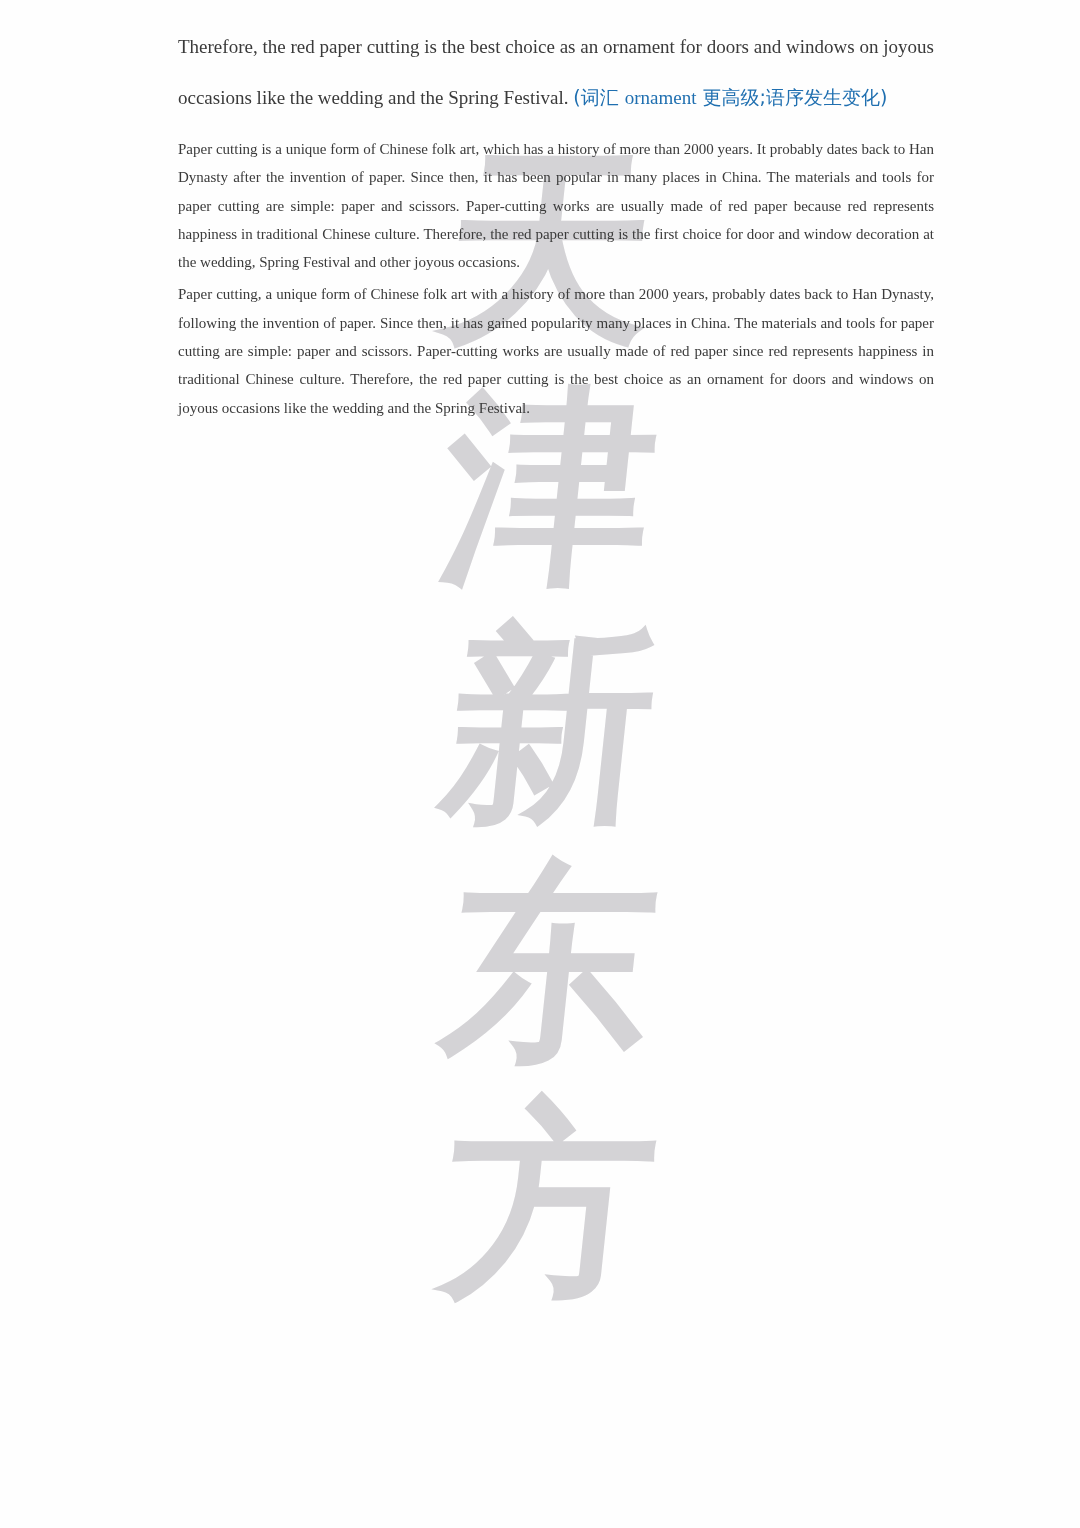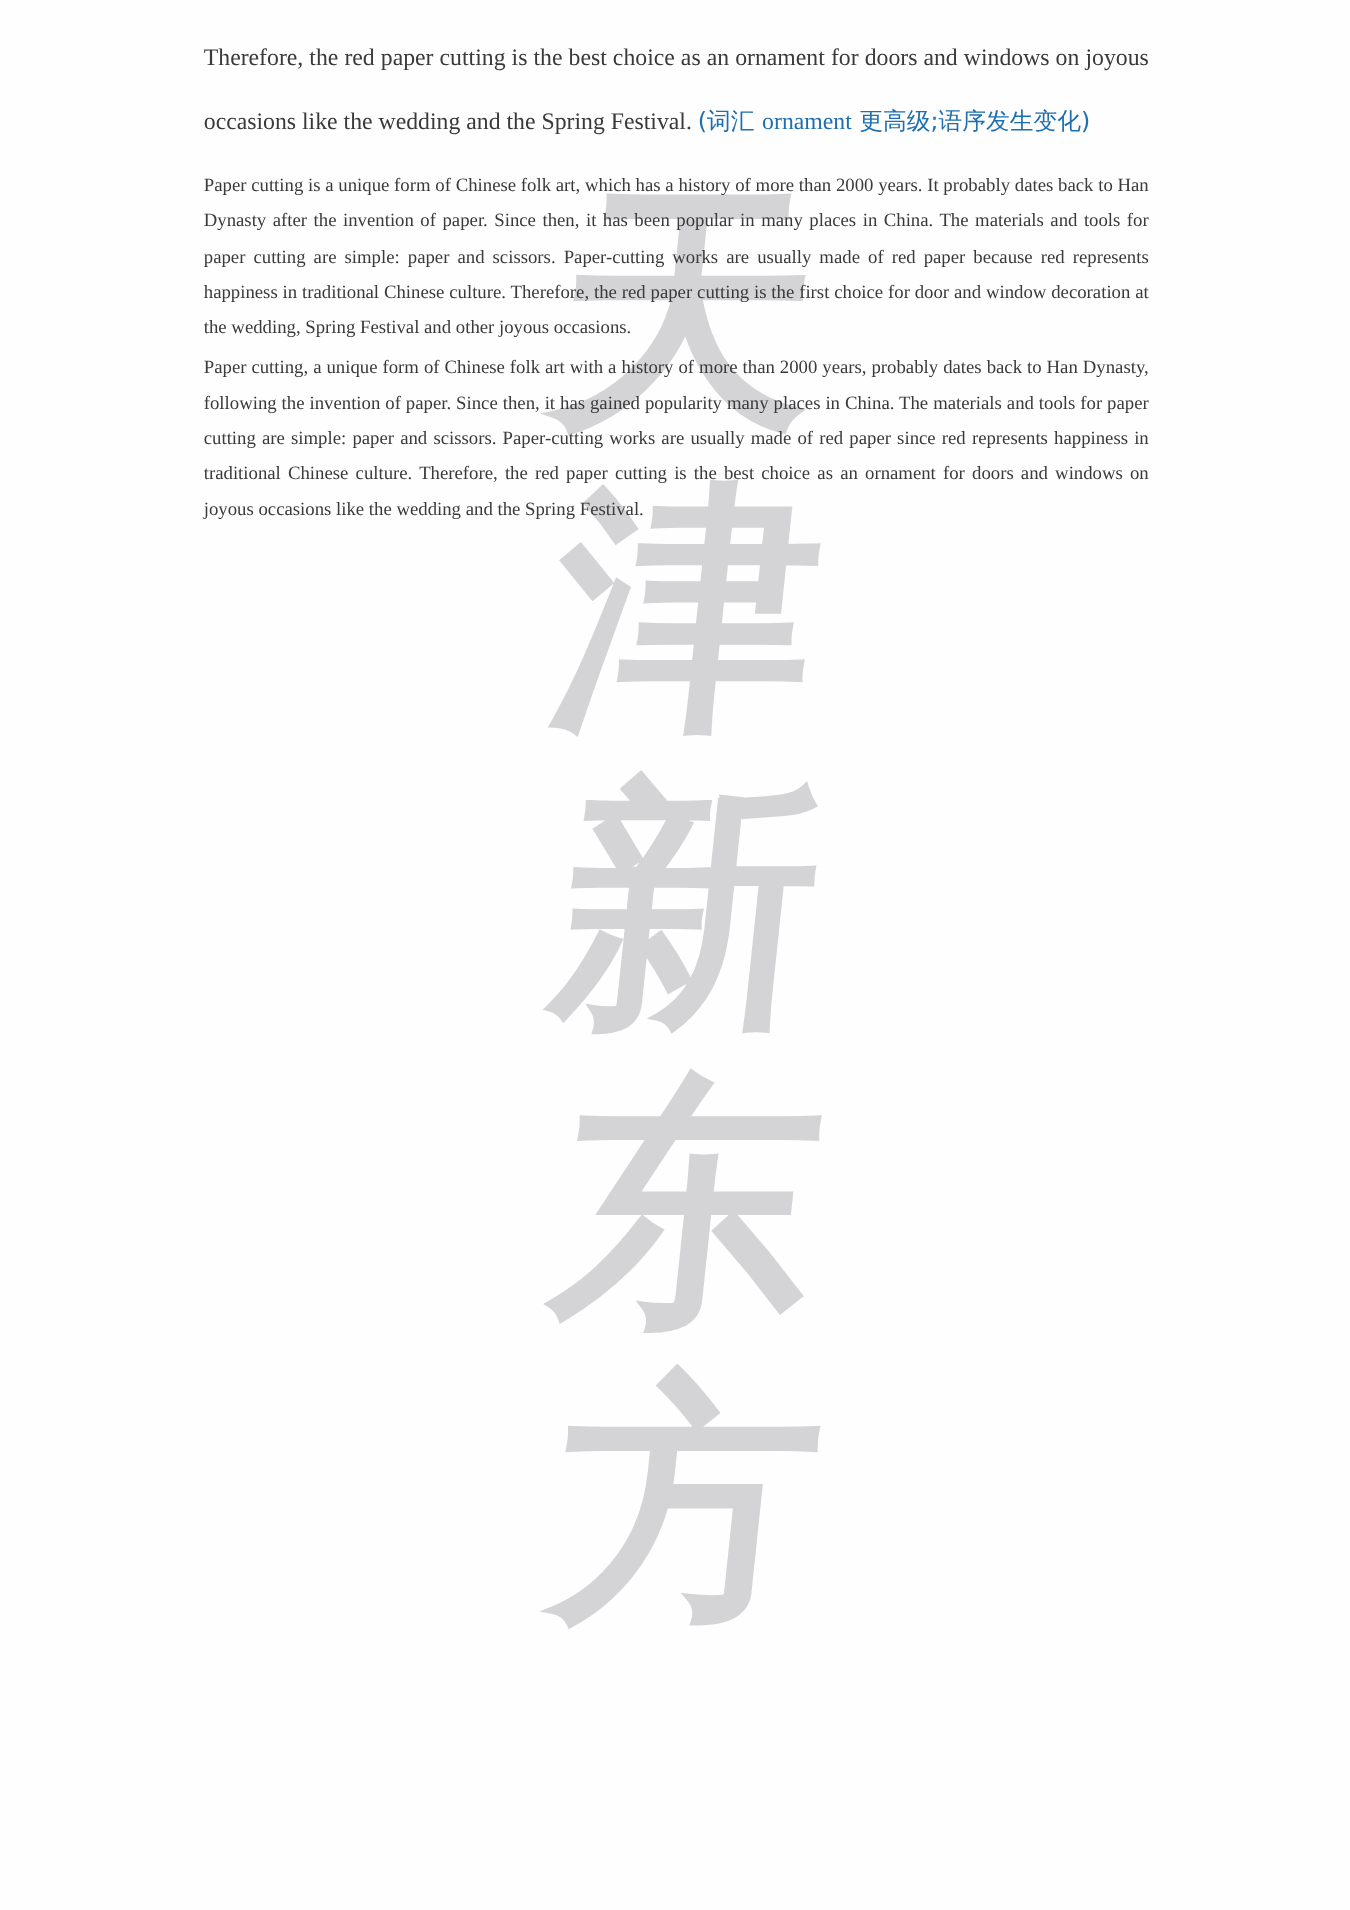--- a/index.html
+++ b/index.html
@@ -28,21 +28,21 @@
       display: block;
       font-family: "DejaVu Serif", serif;
       font-weight: bold;
       font-size: 210px;
       line-height: 238px;
       color: #d4d3d6;
       transform: skewX(-6deg);
     }
     .content {
       position: absolute;
-      left: 163px;
+      left: 178px;
       top: 22px;
       width: 756px;
       z-index: 1;
     }
     .intro {
       font-family: "Liberation Serif", serif;
       font-size: 19px;
       color: #3a3a3a;
       line-height: 50px;
       text-align: justify;

